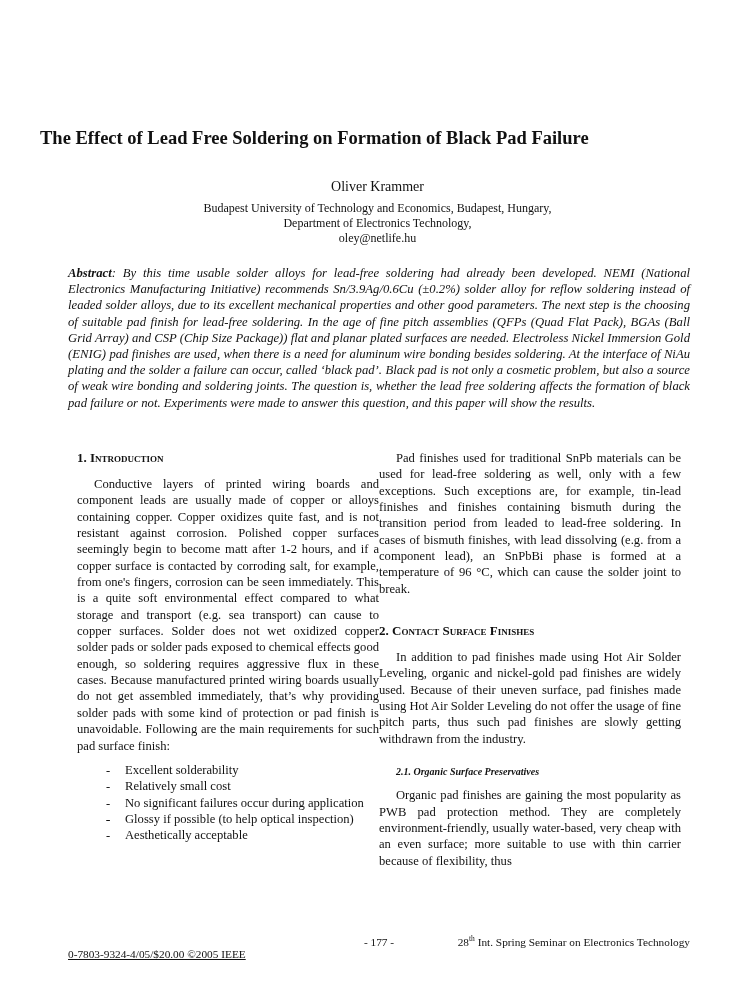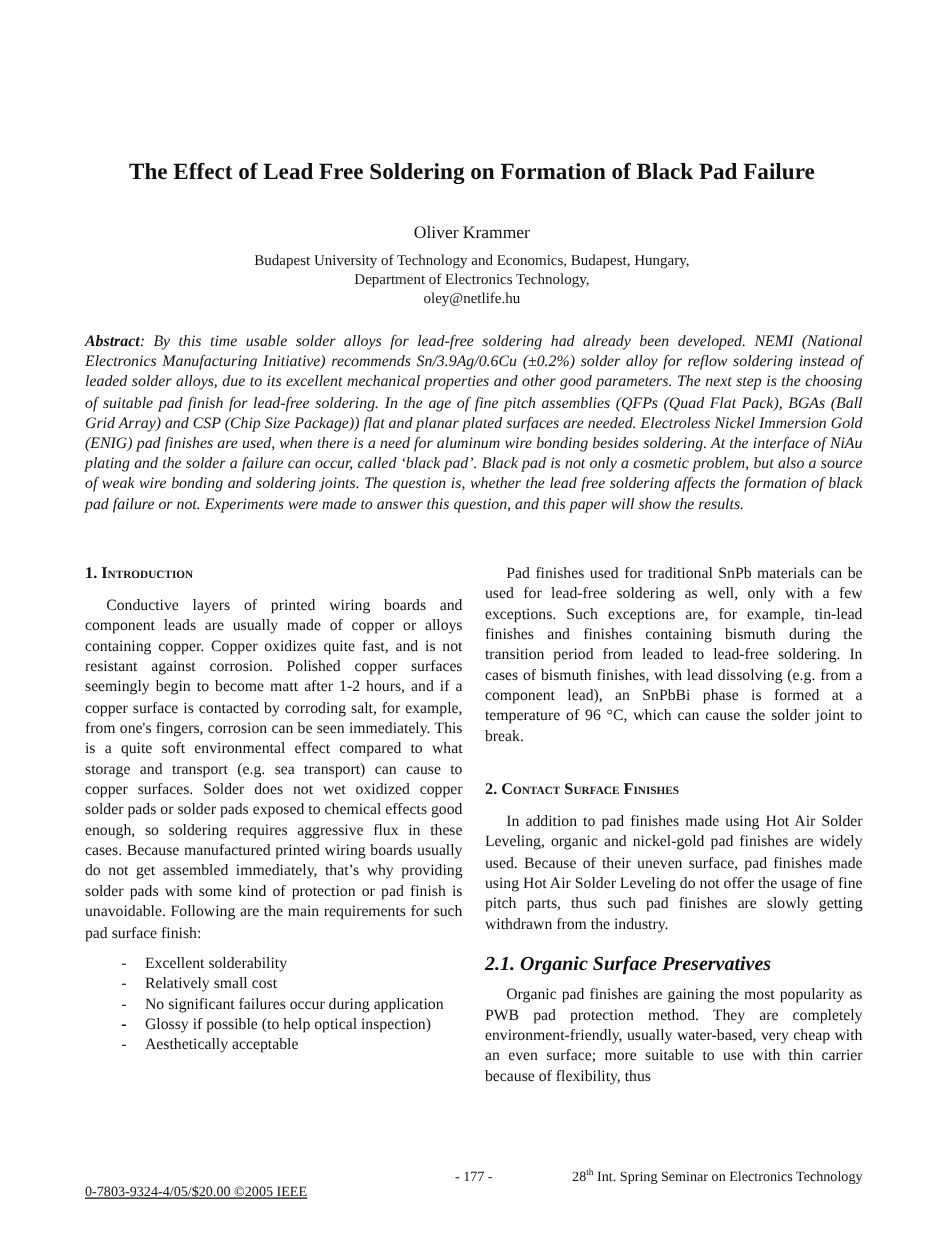--- a/index.html
+++ b/index.html
@@ -15,21 +15,21 @@
     color: #111111;
     font-family: "Liberation Serif", serif;
     overflow: hidden;
   }
   .title {
     position: absolute;
     top: 127px;
     left: 40px;
     right: 40px;
     margin: 0;
-    text-align: center;
+    text-align: left;
     font-size: 18.5px;
     font-weight: 700;
     line-height: 22px;
   }
   .author {
     position: absolute;
     top: 178px;
     left: 0;
     right: 0;
     text-align: center;
@@ -56,40 +56,40 @@
     line-height: 16.2px;
     text-align: justify;
   }
   .abstract-label { font-weight: 700; margin-top: 20px; }
   .columns {
     position: absolute;
     top: 450px;
     left: 68px;
     width: 622px;
     display: flex;
-    gap: 18px;
+    justify-content: center;
   }
   .col {
     width: 302px;
     font-size: 12.6px;
     line-height: 16.35px;
     text-align: justify;
   }
   .sec-heading {
     margin: 0 0 10px 0;
     font-size: 13px;
     font-weight: 700;
     font-variant: small-caps;
     text-align: left;
     line-height: 16px;
   }
   .sec-heading.spaced { margin-top: 26px; }
   .subsec-heading {
-    margin: 17px 0 7px 0;
-    font-size: 16px;
+    margin: 17px 0 7px 17px;
+    font-size: 10px;
     font-weight: 700;
     font-style: italic;
     text-align: left;
     line-height: 16px;
   }
   .body-p { margin: 0; }
   .indent { text-indent: 17px; }
   .dash-list {
     list-style: none;
     margin: 8px 0 0 0;

